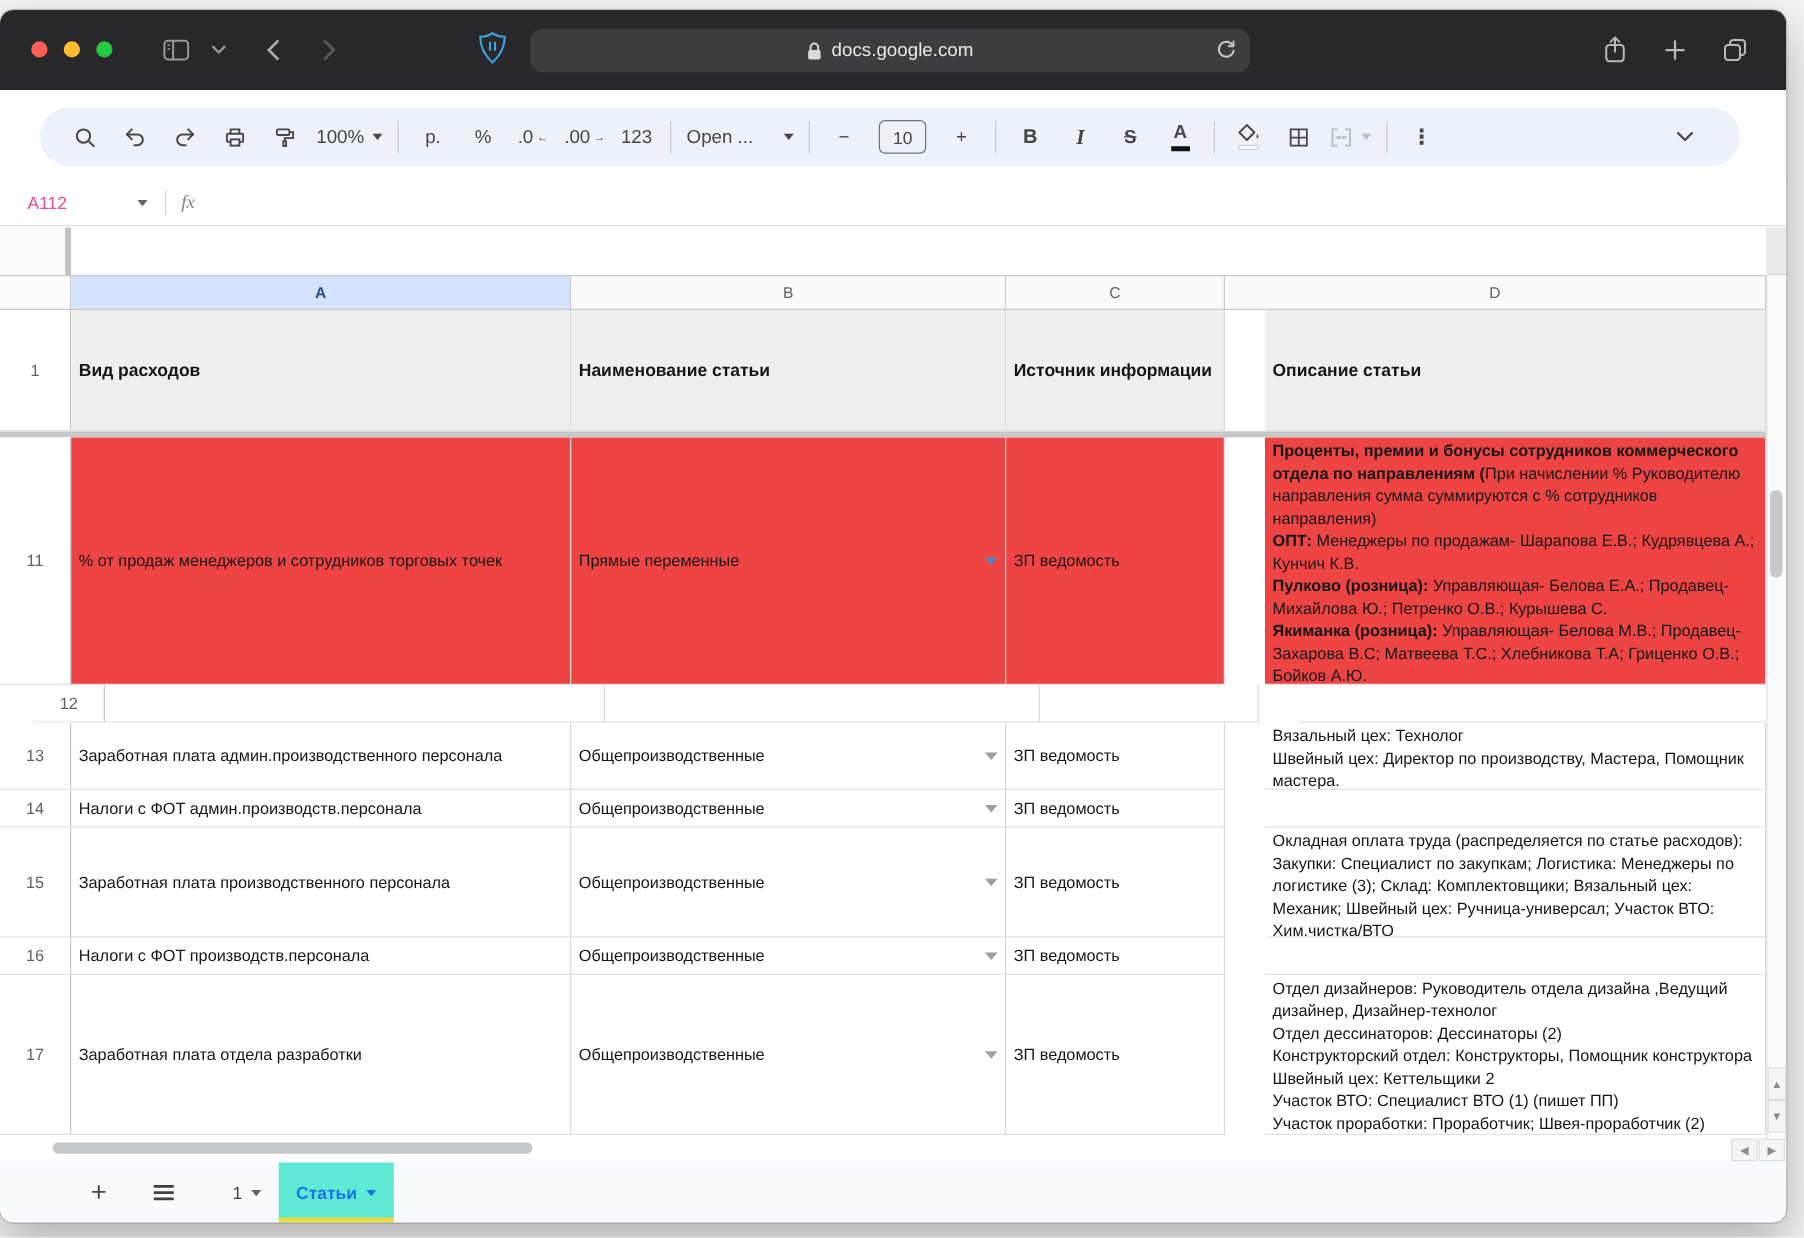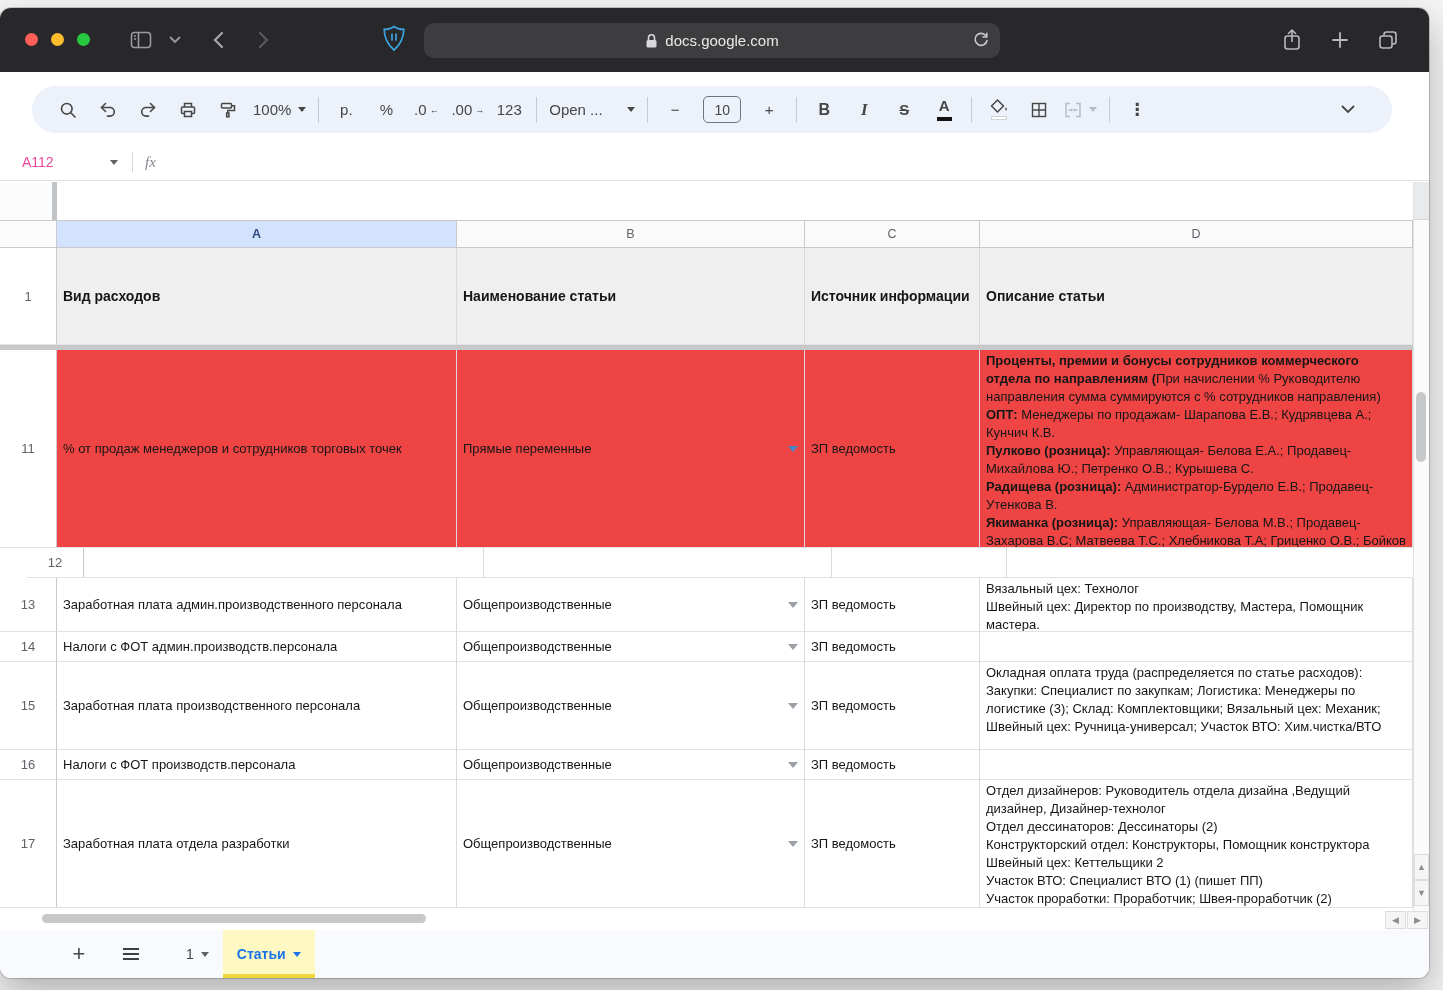--- a/index.html
+++ b/index.html
@@ -53,21 +53,21 @@
       display:flex;align-items:center;justify-content:center;font-size:12.5px;color:#5f6368;}
   .ch.corner{background:#fcfcfc;}
   .ch.sel{background:#d3e3fd;color:#2d4b7c;font-weight:700;}
   .grow{background:#fff;}
   .gut{box-sizing:border-box;display:flex;align-items:center;justify-content:center;font-size:13px;color:#5f6368;
        background:#fff;border-right:1px solid #c9cacc;border-bottom:1px solid #e2e3e5;}
   .cell{box-sizing:border-box;position:relative;border-right:1px solid #d9dadc;border-bottom:1px solid #e2e3e5;
         overflow:hidden;font-size:13px;color:#161616;line-height:18px;}
   .cell.a,.cell.b,.cell.c{display:flex;align-items:center;padding:0 6px;}
   .cell.b{justify-content:space-between;}
-  .cell.d{padding:2px 6px;}
+  .cell.d{padding:2px 6px;margin-left:32px;}
   .ln{min-height:18px;}
   .bseg{font-weight:700;}
   .grow.blue .cell{background:#ef4444;}
   .grow.hdr .cell{background:#efefef;font-weight:700;font-size:14px;line-height:18px;}
   .grow.hdr .cell.d{display:flex;align-items:center;padding:0 6px;}
   .frozen-divider{height:5px;background:#c6c8ca;}
   .dd{width:0;height:0;border-left:5px solid transparent;border-right:5px solid transparent;border-top:6px solid #9aa0a6;margin-left:6px;flex:0 0 auto;}
   .dd.blue{border-top-color:#4a86c8;}
   
   .vscroll{position:absolute;left:1413px;top:174px;width:16px;height:748px;background:#fbfbfb;border-left:1px solid #e1e2e4;box-sizing:border-box;}
@@ -81,21 +81,21 @@
         display:flex;align-items:center;justify-content:center;font-size:9px;color:#8a8d91;}
   .hb-l{left:1385px;} .hb-r{left:1407px;}
   
   .sheetbar{position:absolute;left:0;top:922px;width:100%;height:48px;background:#f8fafd;display:flex;align-items:stretch;}
   .sb-ic{align-self:center;width:30px;height:30px;display:flex;align-items:center;justify-content:center;border-radius:50%;color:#444746;}
   .sb-plus{margin-left:64px;font-size:22px;font-weight:400;}
   .sb-menu{margin-left:22px;}
   .tab{display:flex;align-items:center;gap:7px;padding:0 14px;font-size:14px;color:#3c4043;position:relative;}
   .tab.first{margin-left:26px;}
   .tab .tcaret{width:0;height:0;border-left:4.5px solid transparent;border-right:4.5px solid transparent;border-top:5px solid #5f6368;}
-  .tab.active{background:#fef9c3;color:#1a73e8;font-weight:700;}
+  .tab.active{background:#5eead4;color:#1a73e8;font-weight:700;}
   .tab.active .tcaret{border-top-color:#1a73e8;}
   .tab.active::after{content:"";position:absolute;left:0;right:0;bottom:0;height:4px;background:#f0d73e;}
 </style>
 </head>
 <body>
 
 <div class="window">
 
   <div class="titlebar">
     <div class="lights">
@@ -369,21 +369,20 @@
             <span>Прямые переменные</span>
             <div class="dd blue"></div>
           </div>
           <div class="cell c">
             <span>ЗП ведомость</span>
           </div>
           <div class="cell d">
             <div class="ln"><span class="bseg">Проценты, премии и бонусы сотрудников коммерческого отдела по направлениям (</span><span>При начислении % Руководителю направления сумма суммируются с % сотрудников направления)</span></div>
             <div class="ln"><span class="bseg">ОПТ:</span><span> Менеджеры по продажам- Шарапова Е.В.; Кудрявцева А.; Кунчич К.В.</span></div>
             <div class="ln"><span class="bseg">Пулково (розница):</span><span> Управляющая- Белова Е.А.; Продавец-Михайлова Ю.; Петренко О.В.; Курышева С.</span></div>
-            <div class="ln"><span class="bseg">Радищева (розница):</span><span> Администратор-Бурдело Е.В.; Продавец-Утенкова В.</span></div>
             <div class="ln"><span class="bseg">Якиманка (розница):</span><span> Управляющая- Белова М.В.; Продавец-Захарова В.С; Матвеева Т.С.; Хлебникова Т.А; Гриценко О.В.; Бойков А.Ю.</span></div>
           </div>
         </div>
         <div class="grow" style="height: 30px; padding-left: 27px;">
           <div class="gut">12</div>
           <div class="cell a">
             <span></span>
           </div>
           <div class="cell b">
             <span></span>

